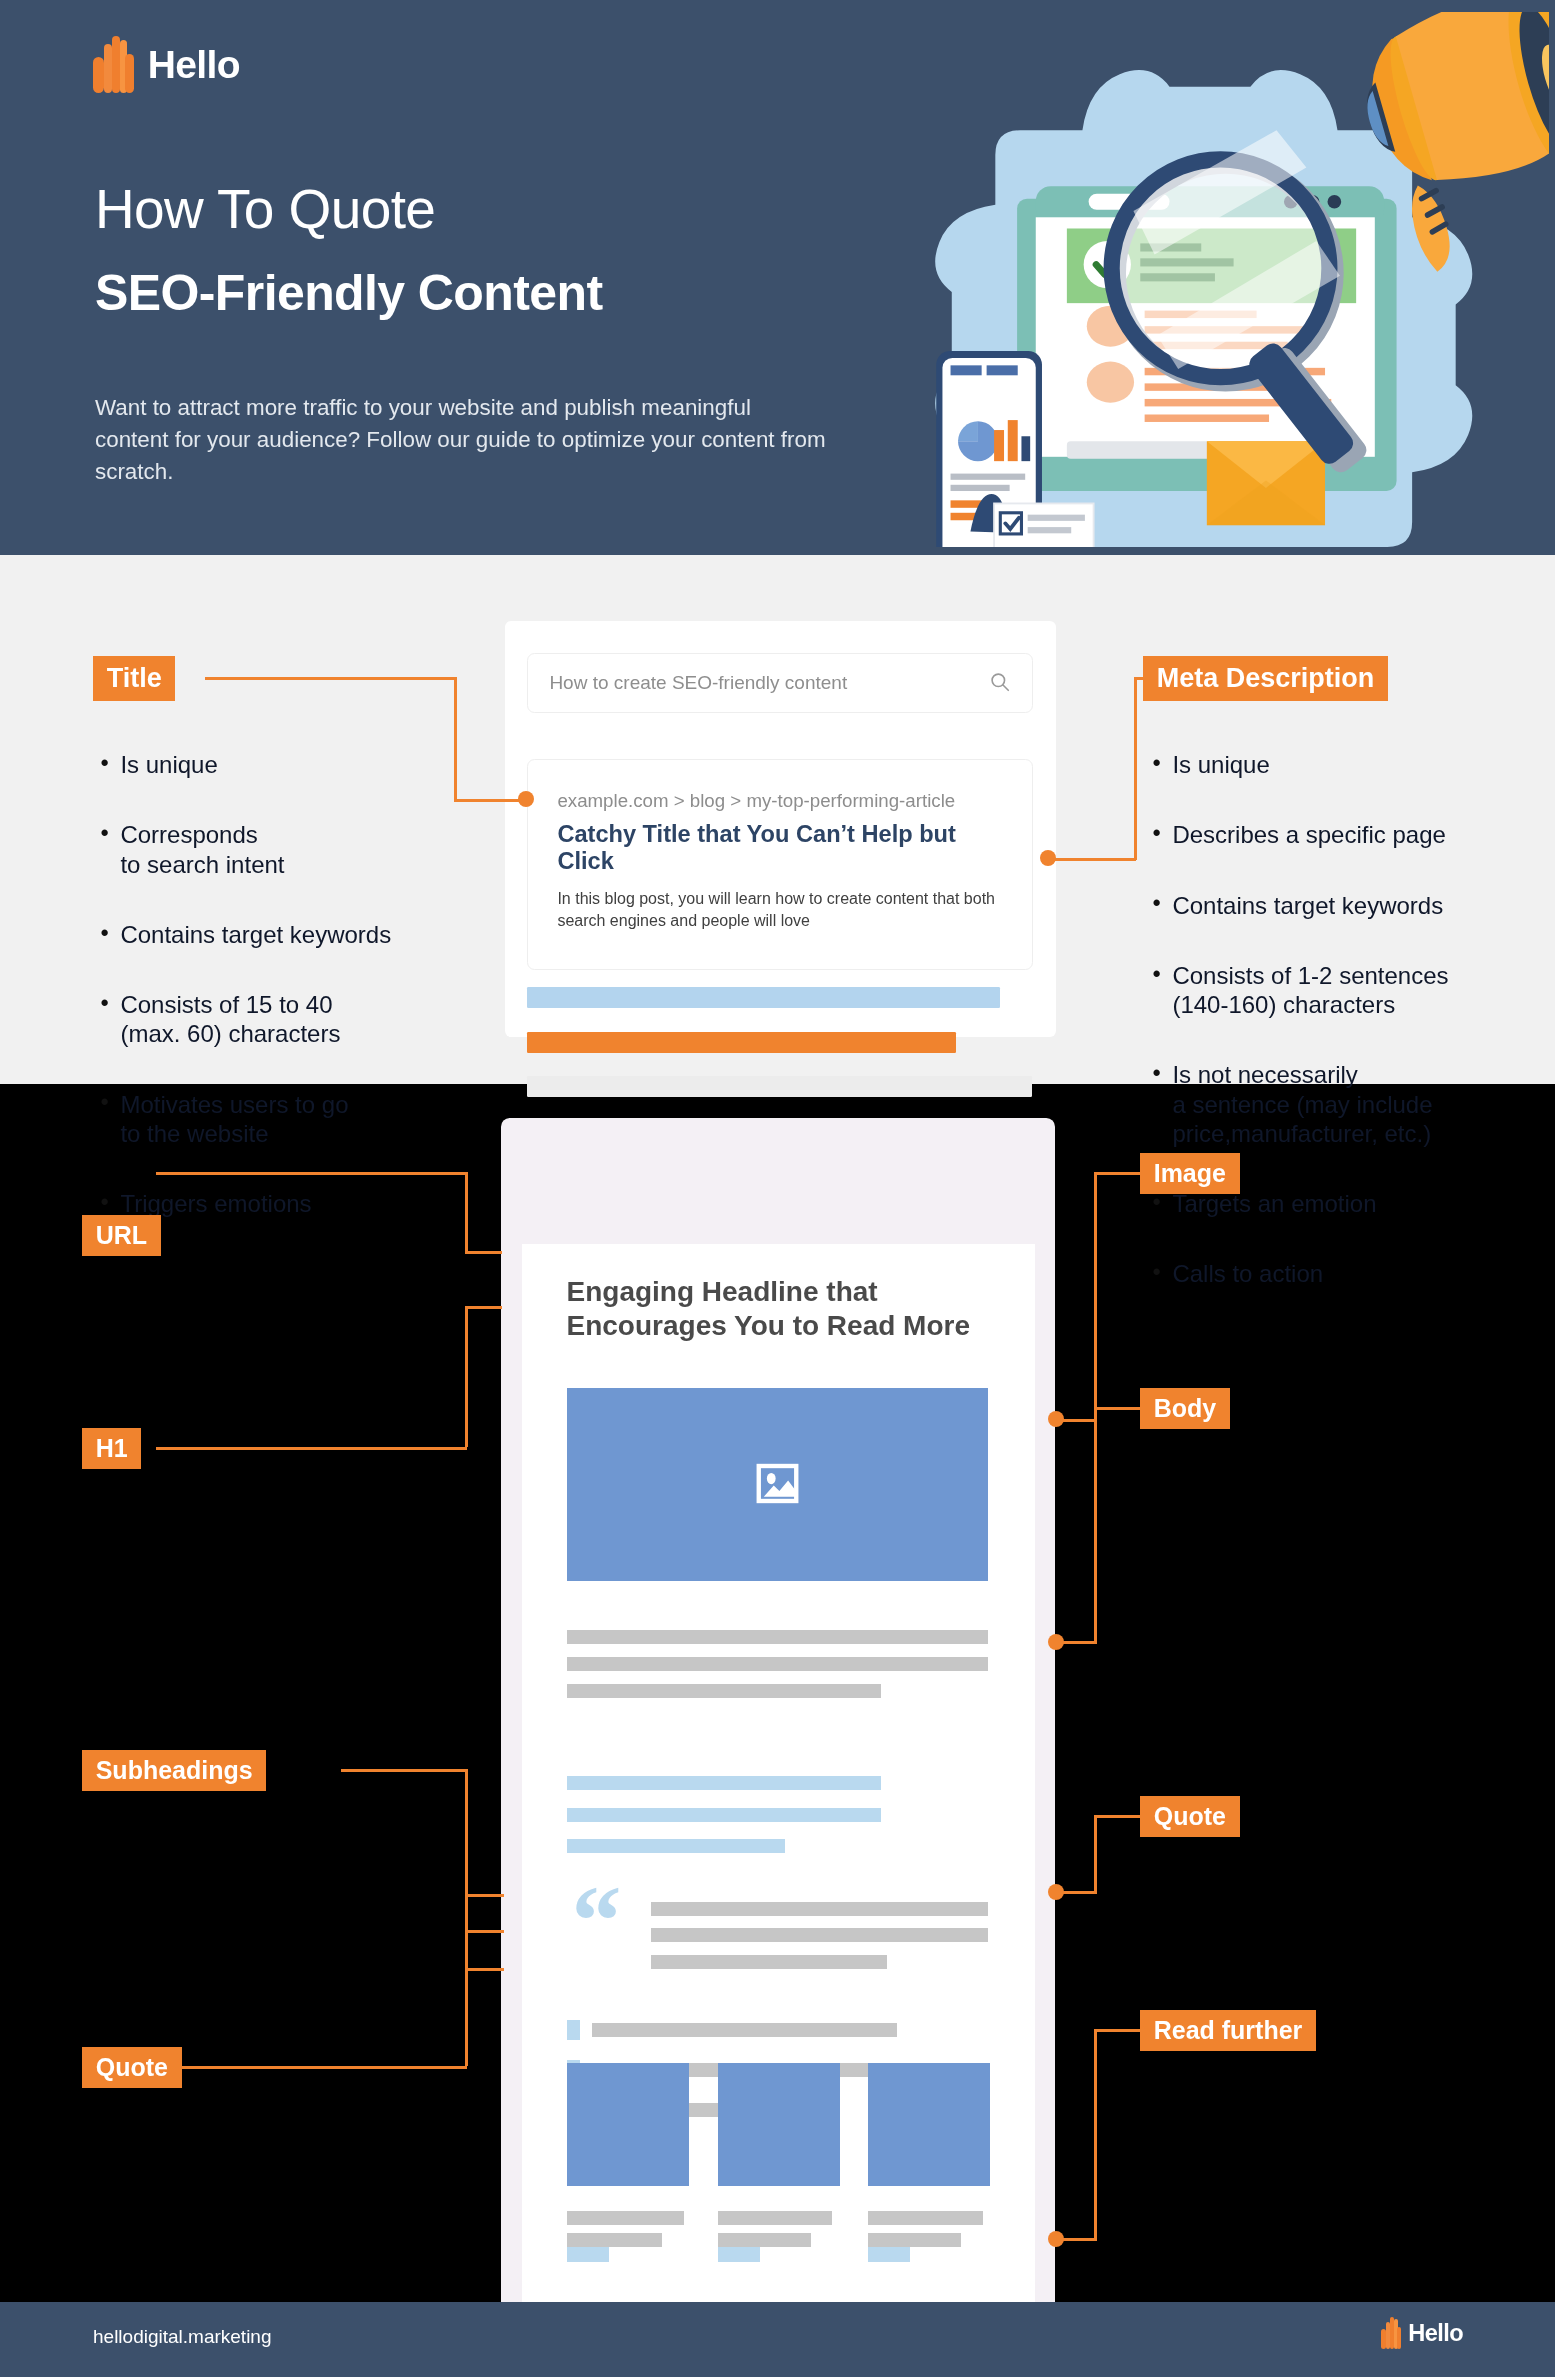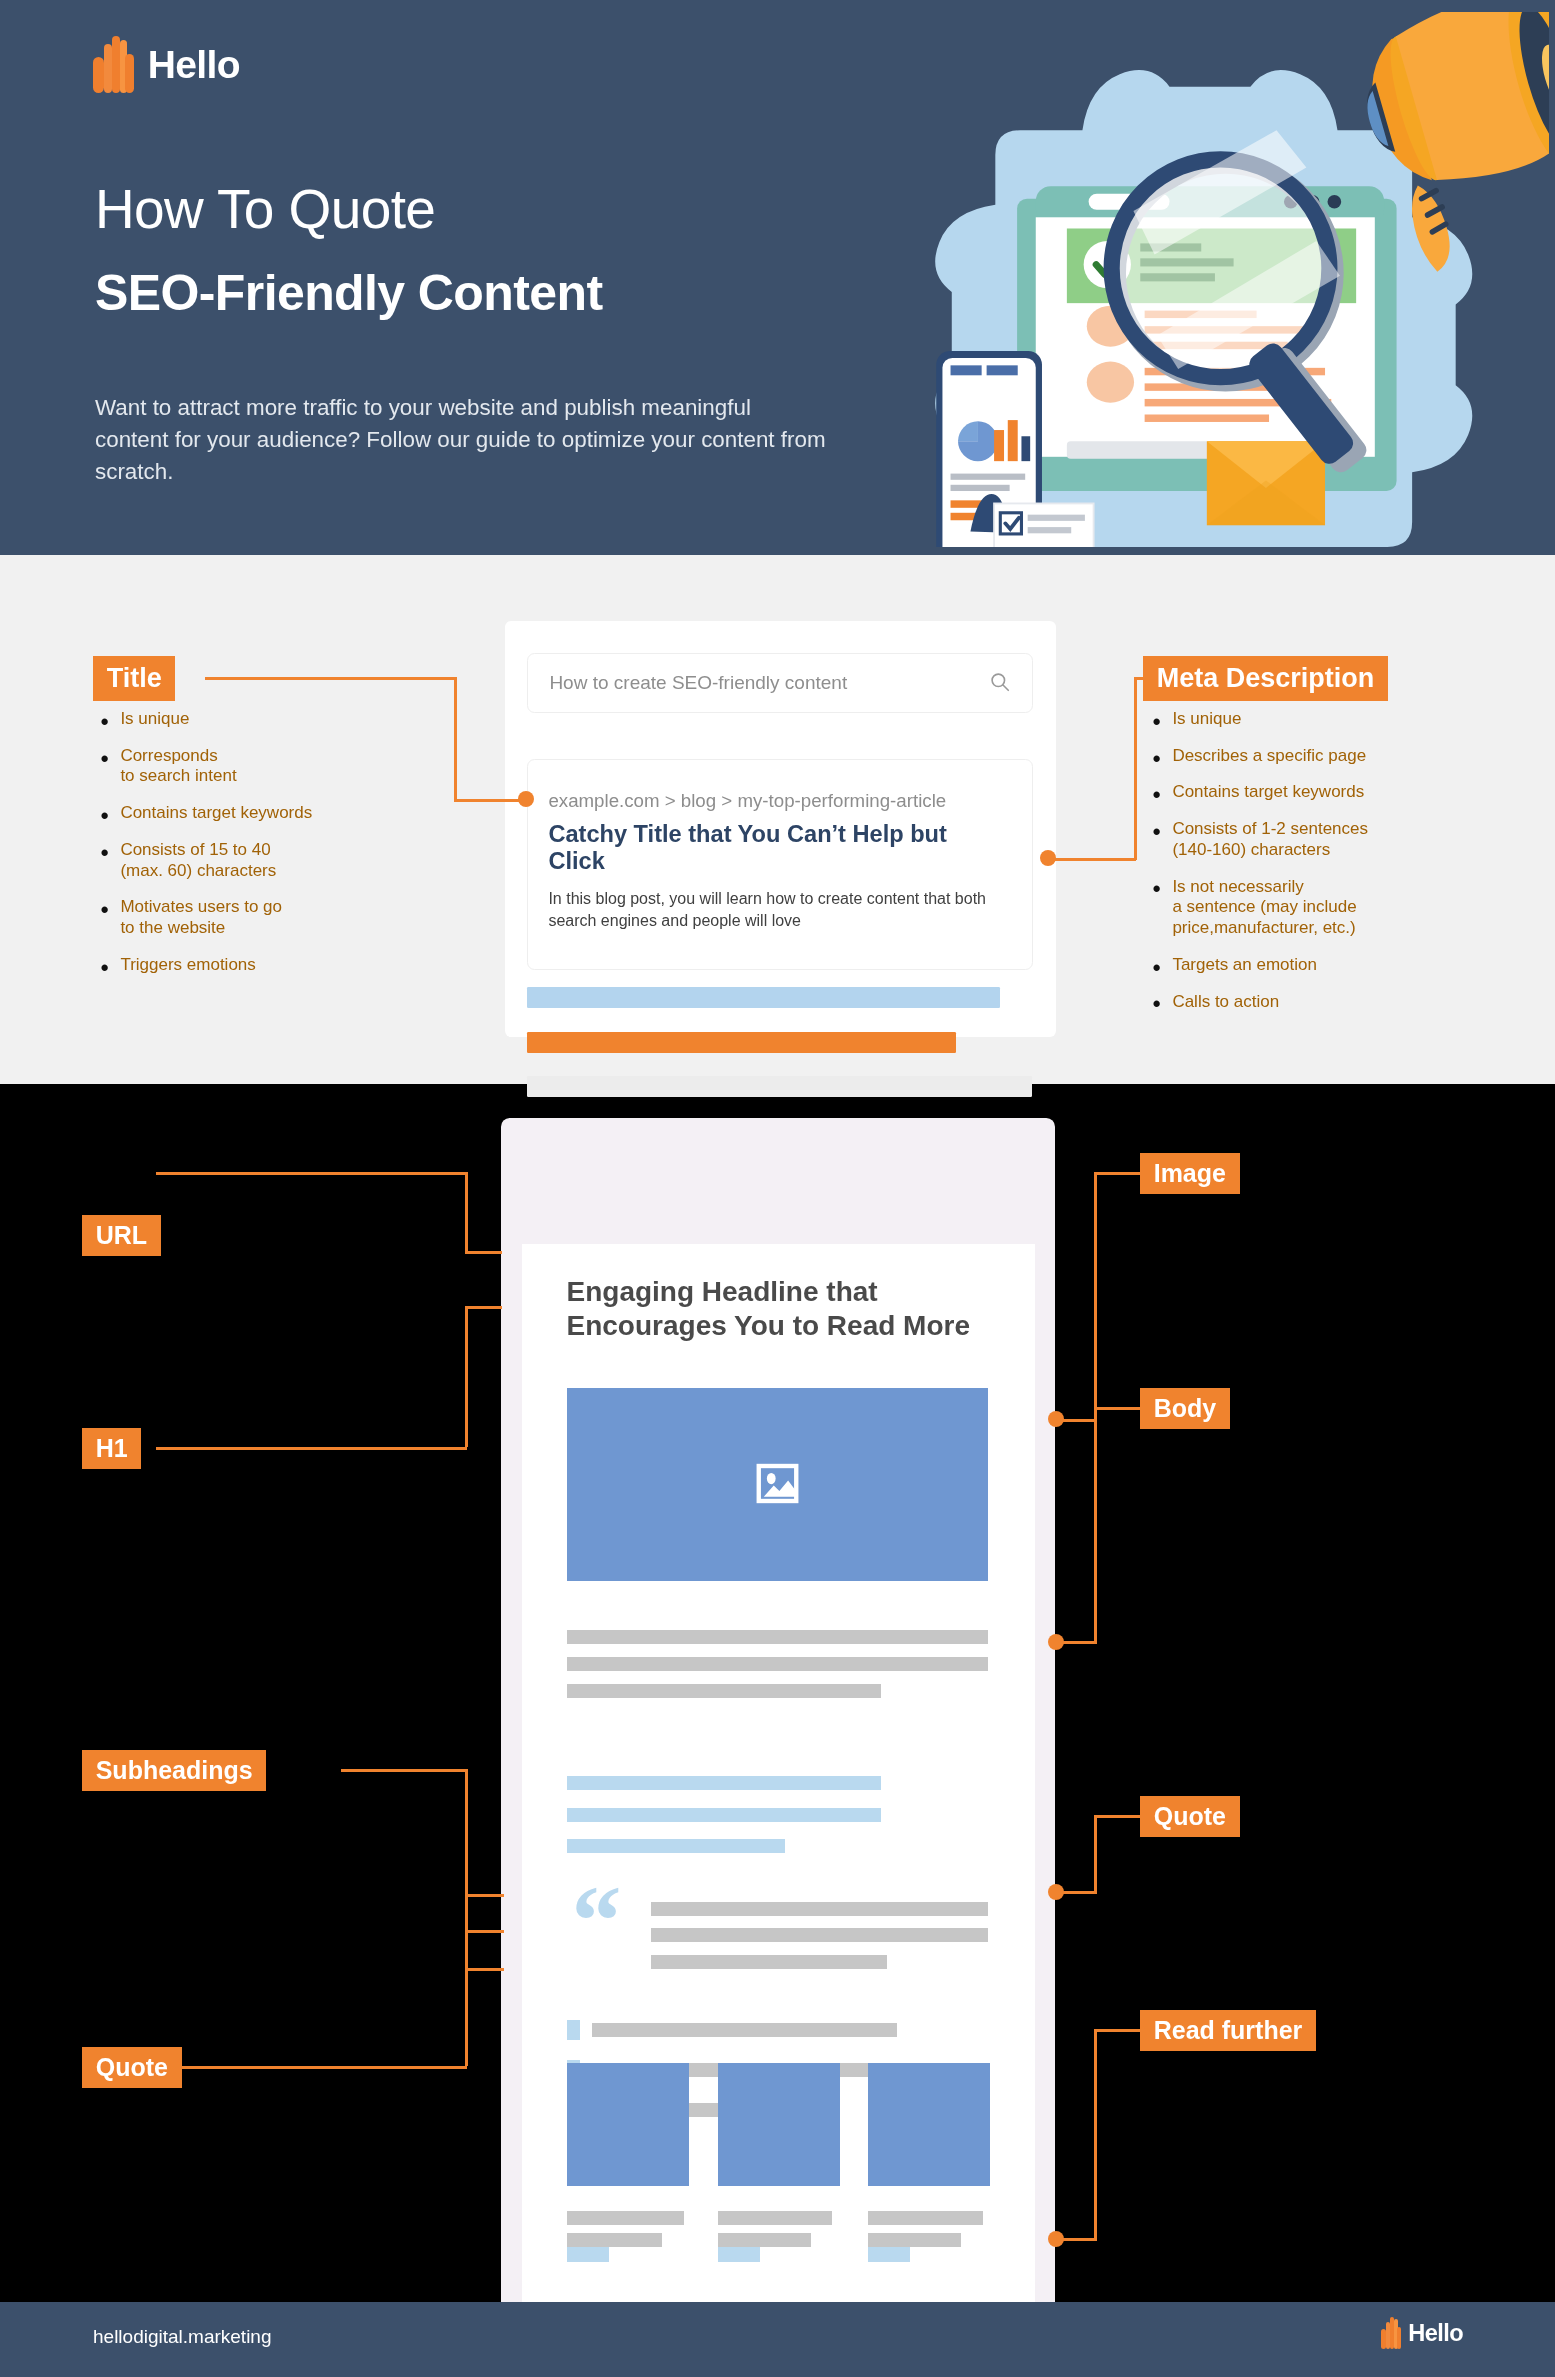--- a/index.html
+++ b/index.html
@@ -66,41 +66,41 @@
   .dot {
     position:absolute; width:16px; height:16px; border-radius:50%;
     background:#f0832e; z-index:5;
   }
 
   
   .bullets { position:absolute; z-index:3; }
   .bullets li {
     list-style:none; position:relative;
     padding-left:22.4px; margin-bottom:16px;
-    font-size:17px; line-height:1.22; color:#a16207;
+    font-size:24px; line-height:1.22; color:#0f172a;margin-top:41px;
   }
   .bullets li::before {
     content:"•"; position:absolute; left:2.5px; top:-1.2px;
     font-size:23.6px; color:#111111;
   }
 
   
   #serp-card {
     position:absolute; left:505px; top:621px; width:551px; height:416px;
     background:#ffffff; border-radius:6.2px; z-index:3;
   }
   #serp-search {
     position:absolute; left:22.4px; top:32px; width:506px; height:60px;
     border:1.2px solid #eeeeee; border-radius:7.5px;
     display:flex; align-items:center; padding:0 21px;
   }
   #serp-search-text { font-size:19px; color:#8e8e8e; flex:1; }
   #serp-result {
     position:absolute; left:22.4px; top:138px; width:506px; height:211px;
-    border:1.2px solid #eeeeee; border-radius:7.5px; padding:30px 29px 0 20px;
+    border:1.2px solid #eeeeee; border-radius:7.5px; padding:30px 29px 0 29px;
   }
   #serp-breadcrumb { font-size:18.7px; color:#8d8d8d; margin-bottom:8.7px; }
   #serp-title { font-size:23.6px; font-weight:700; color:#2d4465; margin-bottom:13.7px; }
   #serp-desc { font-size:16px; line-height:1.36; color:#404040; }
   .serp-bar { position:absolute; left:22.4px; height:21px; border-radius:1.2px; }
   #serp-bar-1 { top:366px; width:473px; background:#b3d4ee; }
   #serp-bar-2 { top:411px; width:429px; background:#f0832e; }
   #serp-bar-3 { top:455px; width:505px; background:#ececec; }
 
   

